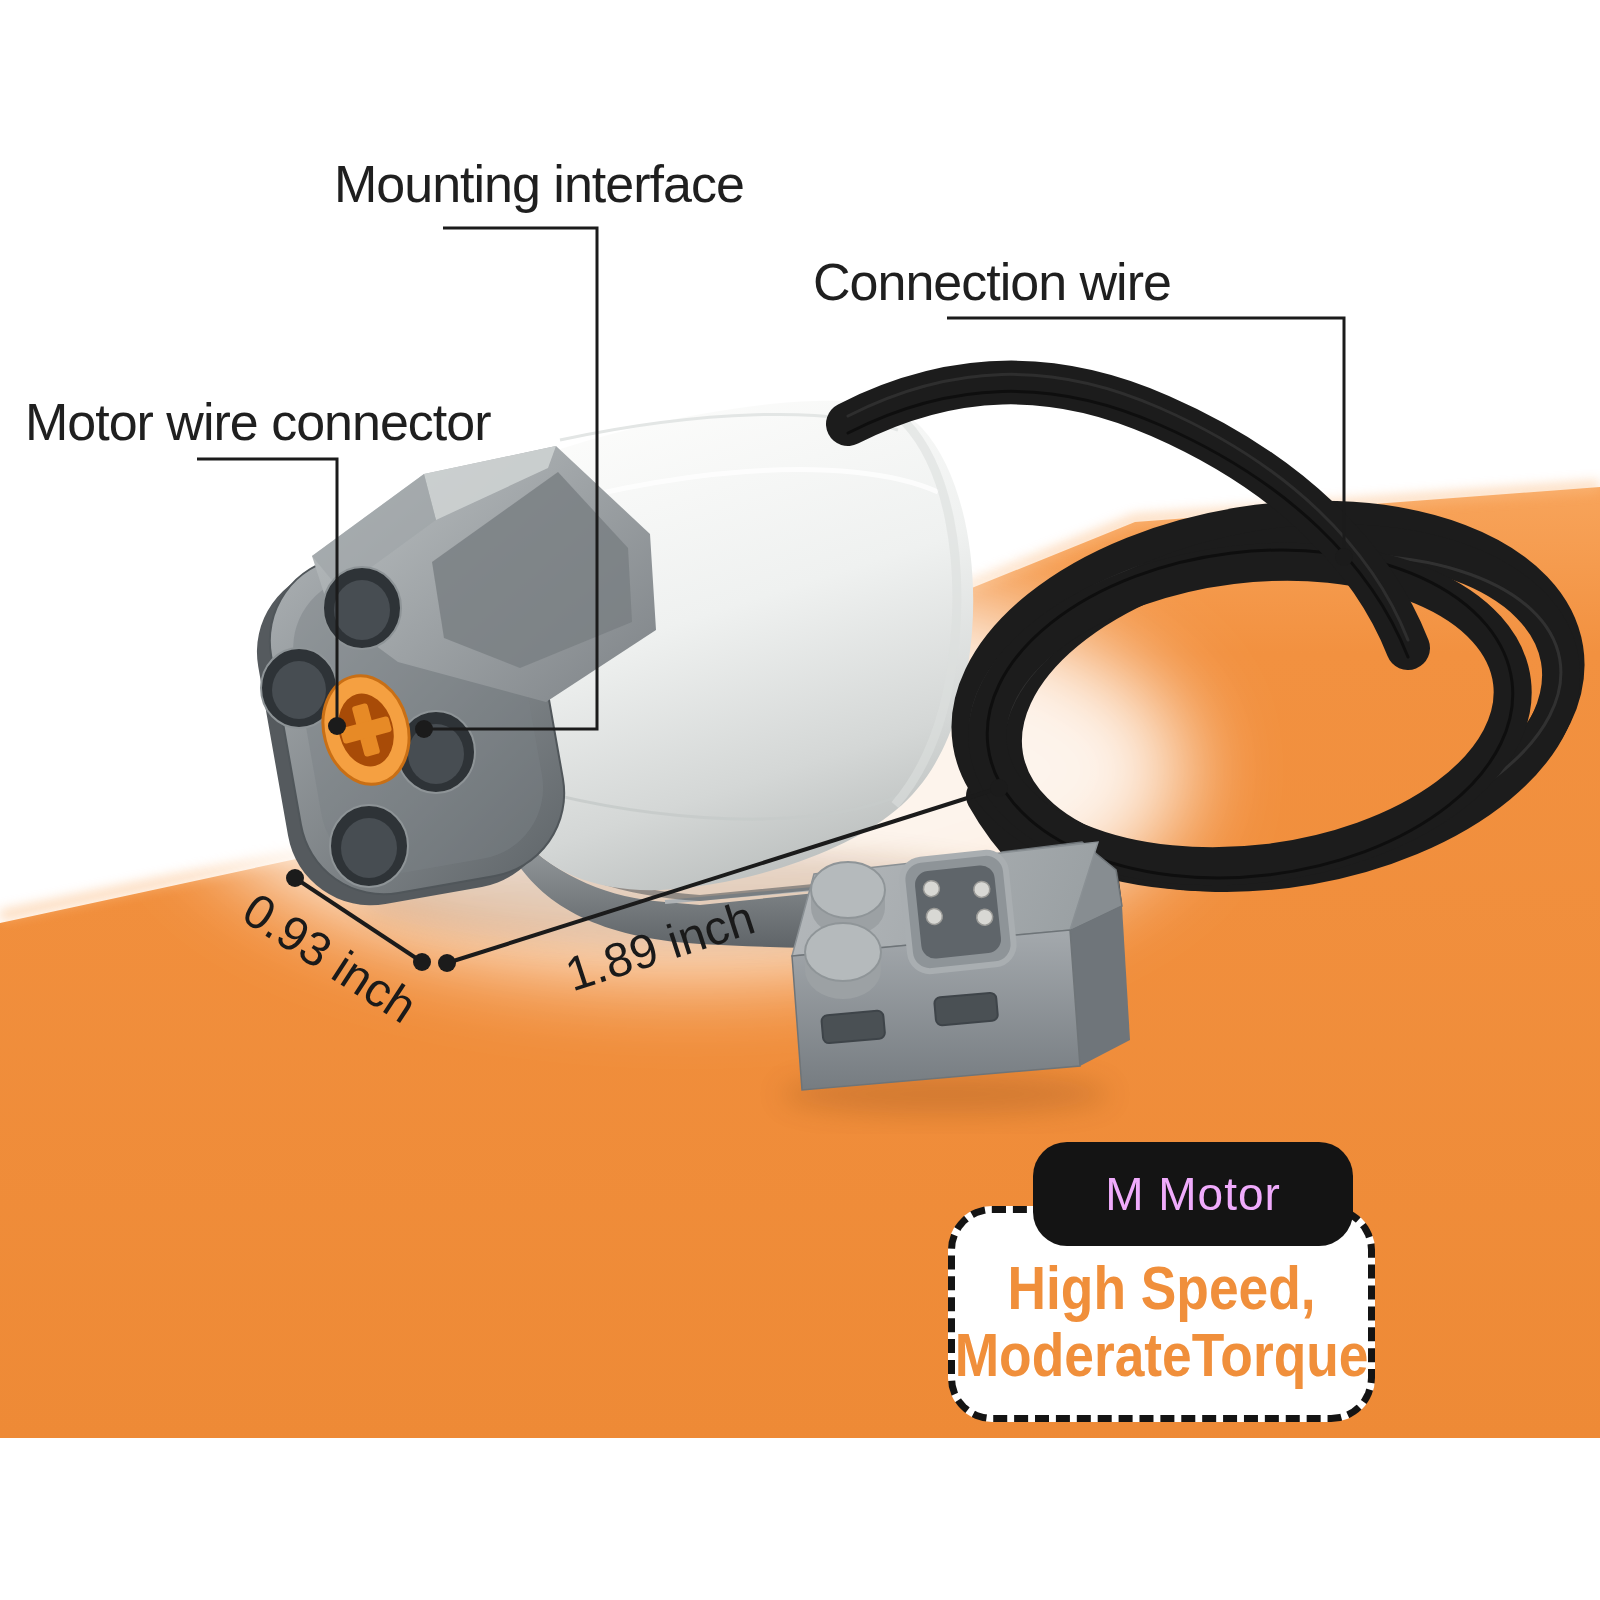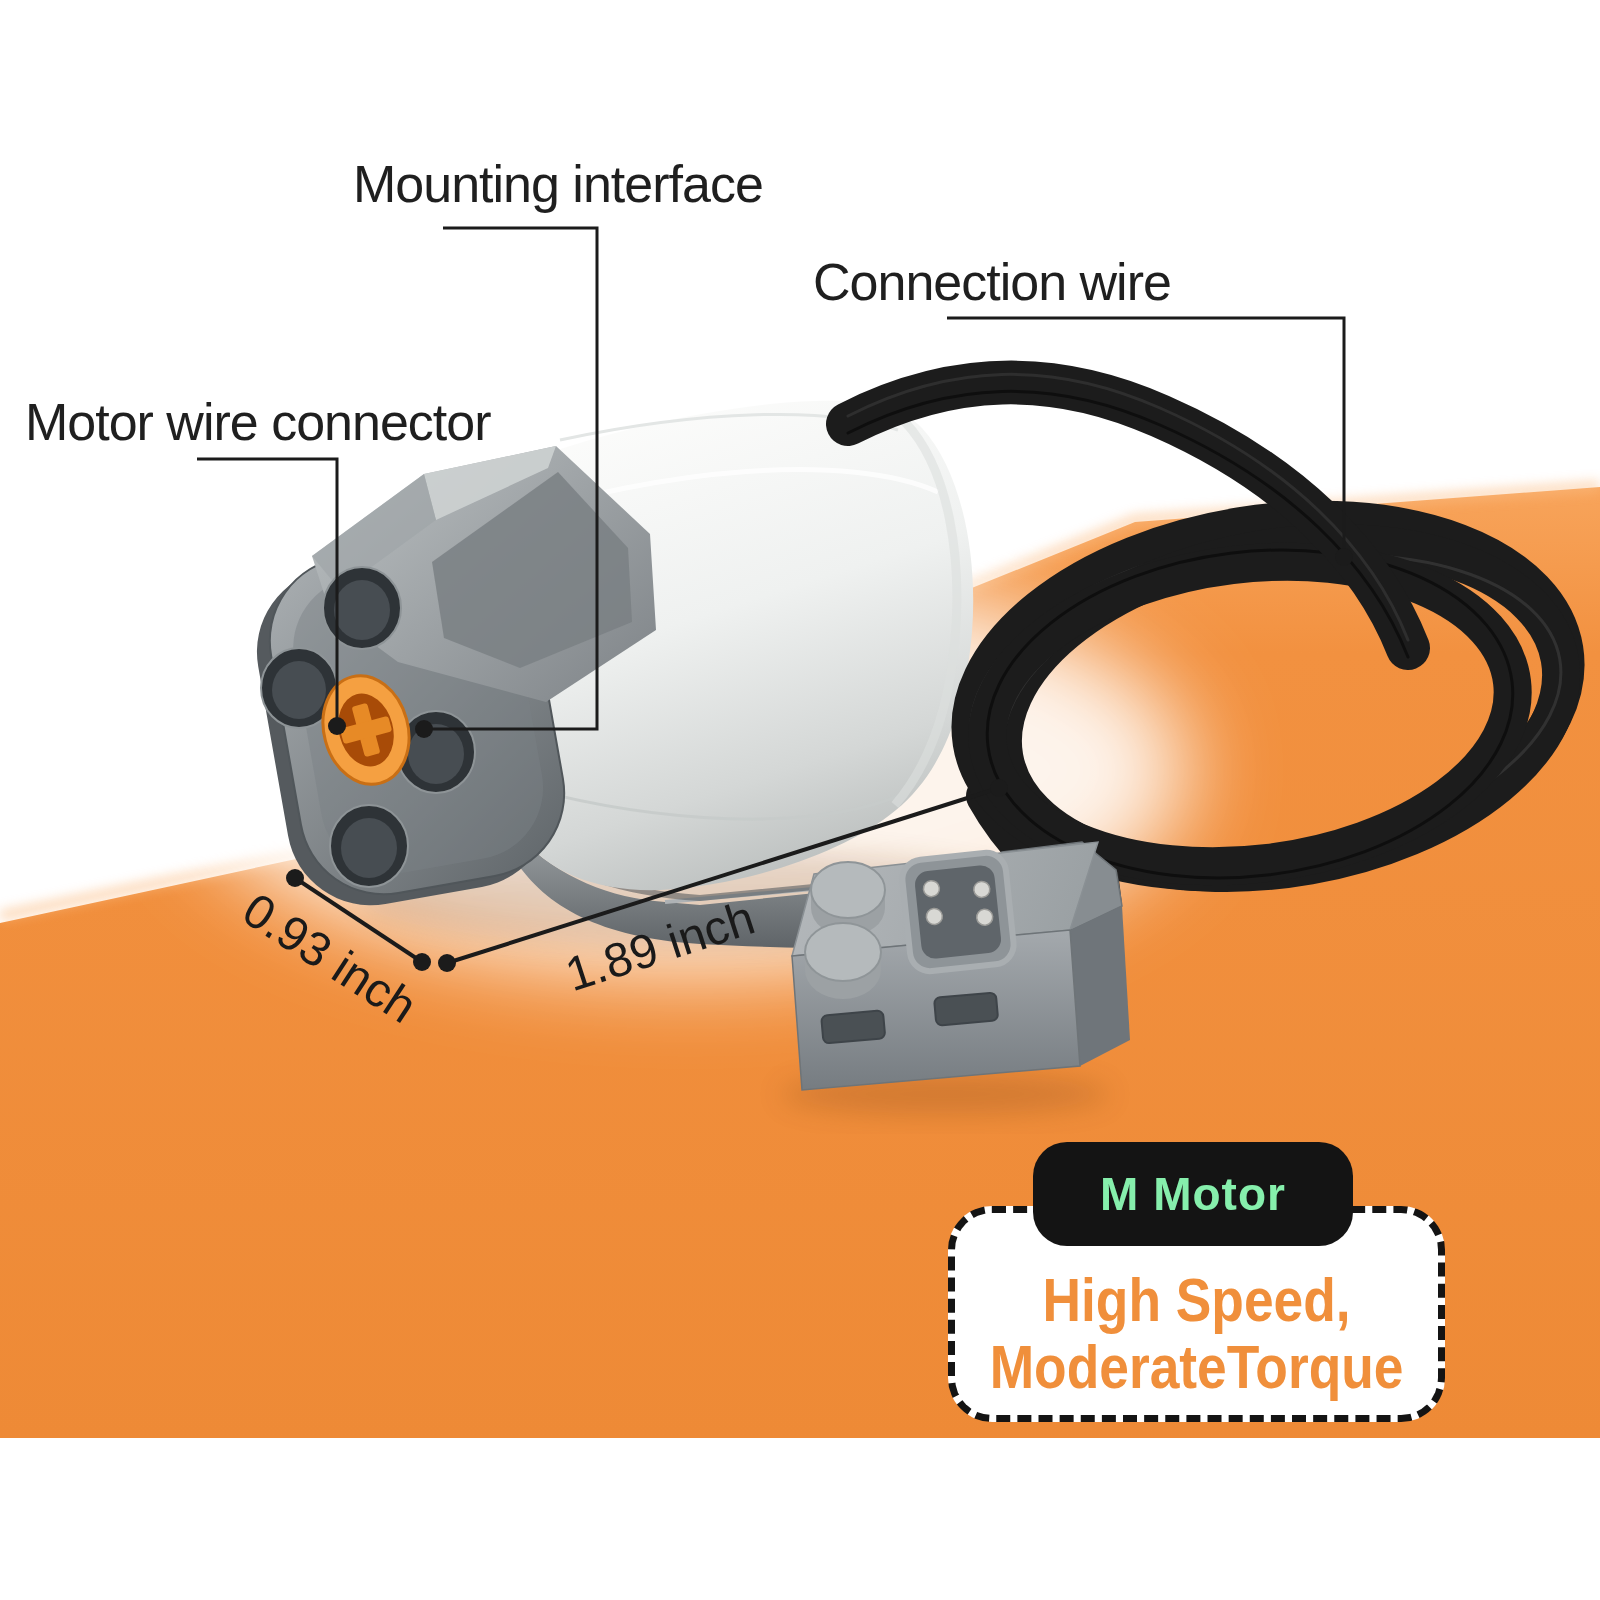--- a/index.html
+++ b/index.html
@@ -5,25 +5,25 @@
   html,body{margin:0;padding:0;background:#ffffff;}
   .stage{position:relative;width:1600px;height:1600px;overflow:hidden;background:#ffffff;
          font-family:"Liberation Sans", sans-serif;}
   .scene{position:absolute;left:0;top:0;}
   .label{position:absolute;font-weight:300;font-size:52px;line-height:1.1;color:#1F1F1F;
          letter-spacing:-1px;white-space:nowrap;}
   .dim{position:absolute;font-weight:300;font-size:48px;color:#1A1A1A;white-space:nowrap;
        transform-origin:center center;}
   .badge{position:absolute;left:1033px;top:1142px;width:320px;height:104px;background:#141414;
          border-radius:34px;display:flex;align-items:center;justify-content:center;z-index:3;}
-  .badge span{color:#86efac;font-weight:700;font-size:46px;letter-spacing:1px;}
-  .feature-box{position:absolute;left:948px;top:1206px;width:497px;height:216px;background:#FFFFFF;
+  .badge span{color:#f0abfc;font-weight:400;font-size:46px;letter-spacing:1px;}
+  .feature-box{position:absolute;left:948px;top:1206px;width:427px;height:216px;background:#FFFFFF;
          border:7px dashed #141414;border-radius:44px;box-sizing:border-box;z-index:2;
          display:flex;flex-direction:column;align-items:center;justify-content:flex-end;
-         padding-bottom:14px;}
+         padding-bottom:26px;}
   .feature-box .lines{transform:scaleX(.86);transform-origin:center;text-align:center;}
   .feature-box .ln{color:#F08F3B;font-weight:700;font-size:62px;line-height:1.08;white-space:nowrap;}
 </style>
 </head>
 <body>
 
 <div class="stage">
 
 <svg class="scene" width="1600" height="1600" viewBox="0 0 1600 1600">
   <defs>
@@ -208,21 +208,21 @@
   <g stroke="#1B1B1B" stroke-width="4" fill="#1B1B1B">
     <path d="M 295,878 L 422,962"></path>
     <circle cx="295" cy="878" r="9" stroke="none"></circle>
     <circle cx="422" cy="962" r="9" stroke="none"></circle>
     <path d="M 447,963 L 999,788"></path>
     <circle cx="447" cy="963" r="9" stroke="none"></circle>
     <circle cx="999" cy="788" r="9" stroke="none"></circle>
   </g>
 </svg>
 
-<div class="label" style="left:353px;top:156px;">Mounting interface</div>
+<div class="label" style="left:334px;top:156px;">Mounting interface</div>
 
 <div class="label" style="left:813px;top:254px;">Connection wire</div>
 
 <div class="label" style="left:25px;top:394px;">Motor wire connector</div>
 
 <div class="dim" style="left:330px;top:958px;transform:translate(-50%,-50%) rotate(33deg);">0.93 inch</div>
 
 <div class="dim" style="left:660px;top:946px;transform:translate(-50%,-50%) rotate(-18deg);">1.89 inch</div>
 
 <div class="feature-box">

